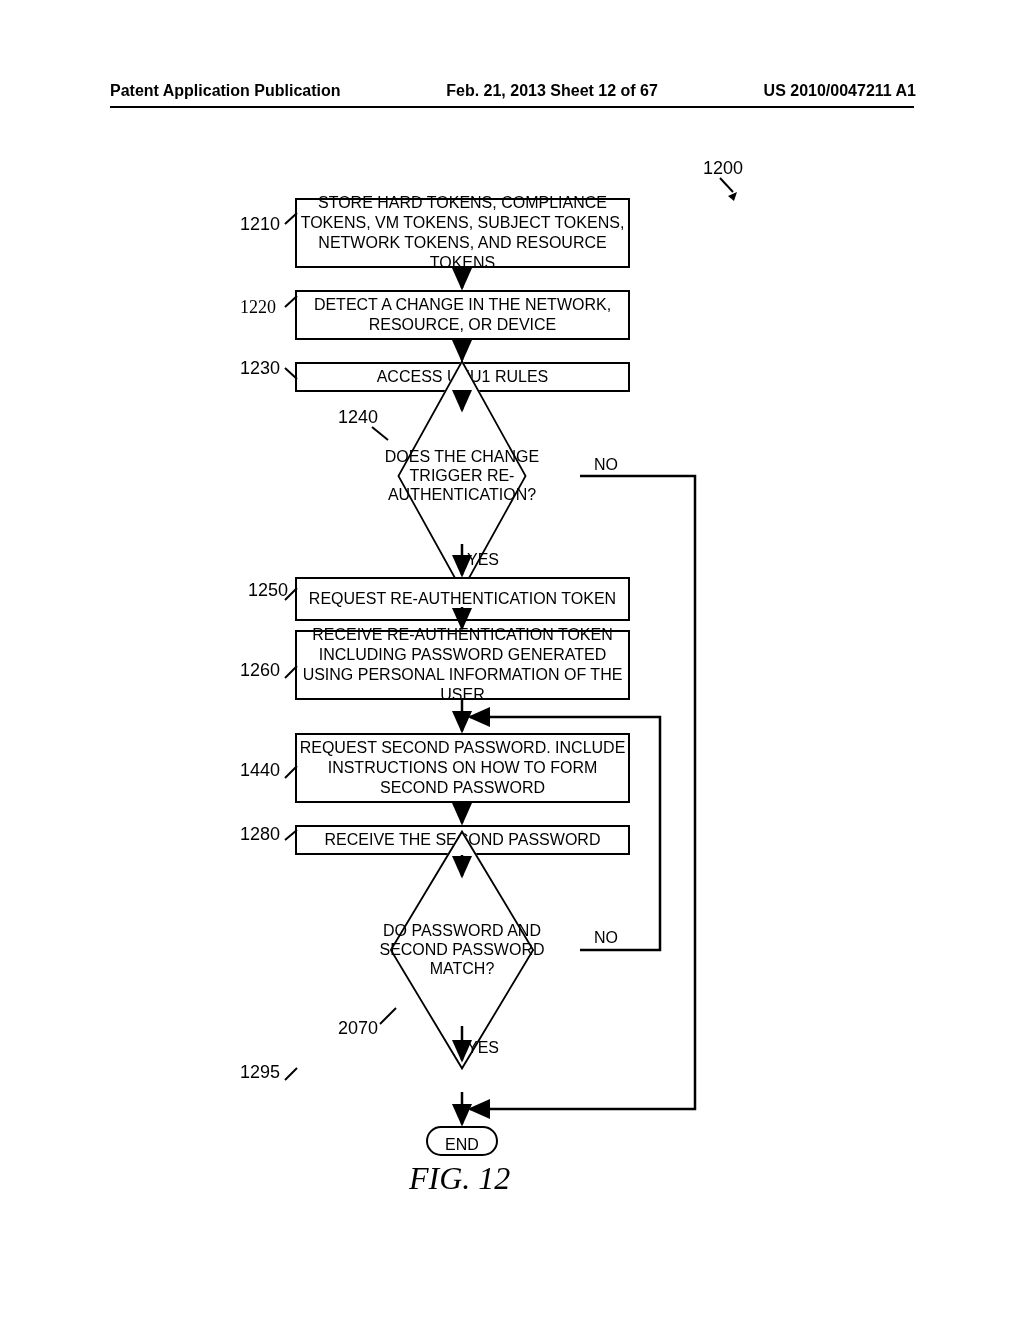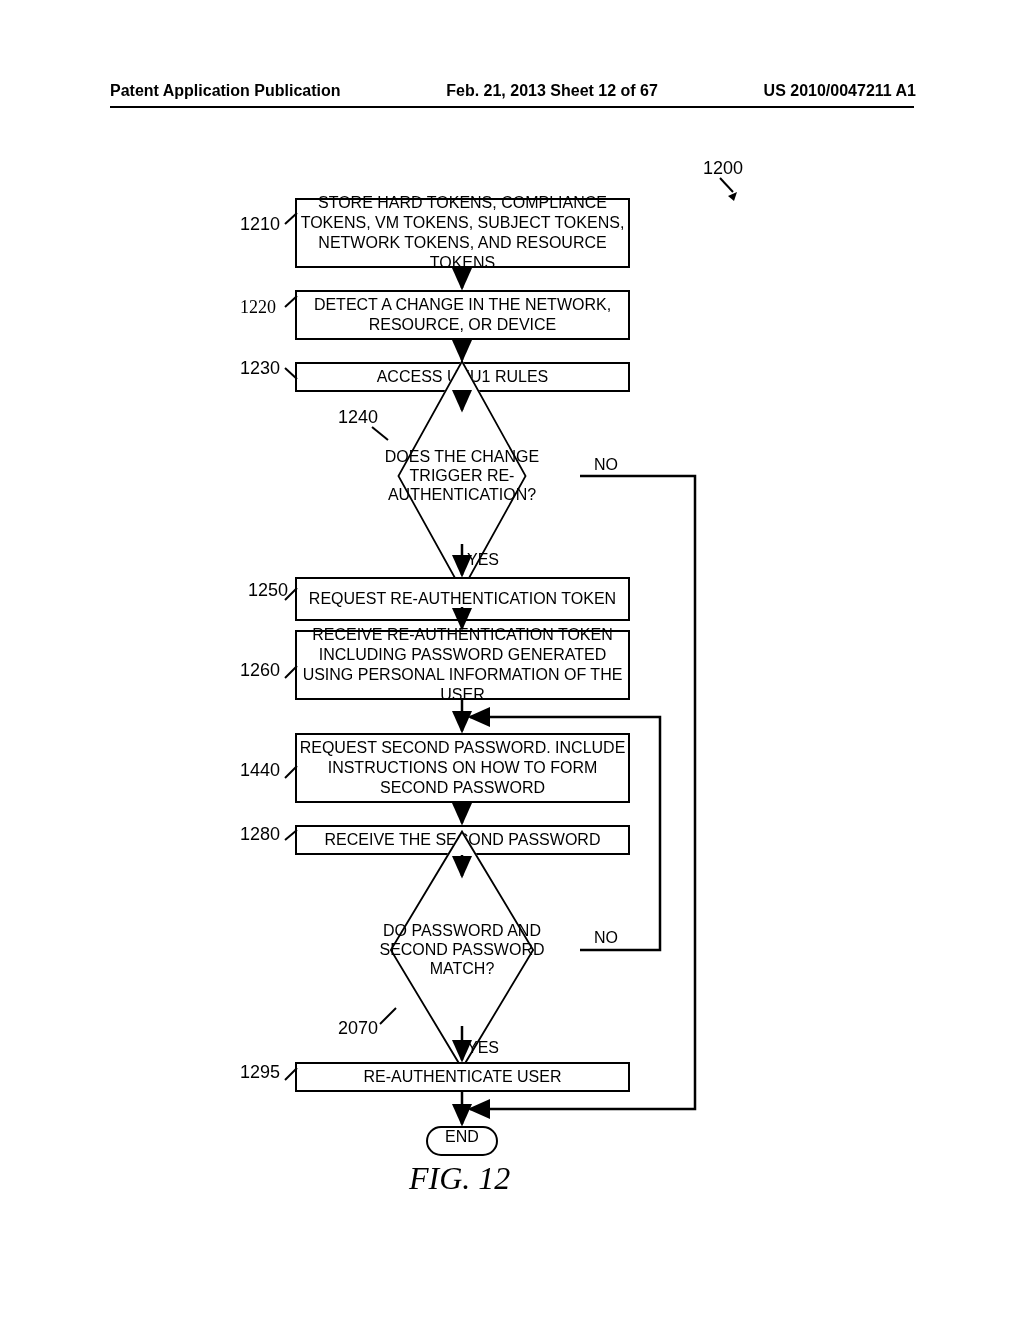--- a/index.html
+++ b/index.html
@@ -84,21 +84,21 @@
     font-size: 32px;
   }
   .terminator {
     position: absolute;
     border: 2.5px solid #000;
     border-radius: 20px;
     background: #fff;
     text-align: center;
     font-size: 16px;
     display: flex;
-    align-items: flex-start;
+    align-items: flex-end;
     justify-content: center;
   }
   svg.arrows {
     position: absolute;
     left: 0; top: 0;
     width: 1024px;
     height: 1320px;
     pointer-events: none;
   }
 </style>
@@ -162,23 +162,20 @@
 
   <div class="diamond" style="left:462px; top:950px;">
     <div class="diamond-shape" style="left:-68px; top:-68px; width:136px; height:136px; transform:rotate(45deg) skew(14deg,14deg);"></div>
     <div class="diamond-text" style="left:0; top:0; width:180px;">DO PASSWORD AND SECOND PASSWORD MATCH?</div>
   </div>
   <div class="label" style="left:338px; top:1018px;">2070</div>
 
   <div class="small-label" style="left:467px; top:1039px;">YES</div>
   <div class="small-label" style="left:594px; top:929px;">NO</div>
 
-  <div class="box" style="left:295px; top:1062px; width:335px; height:30px;">
-    <span>RE-AUTHENTICATE USER</span>
-  </div>
   <div class="label" style="left:240px; top:1062px;">1295</div>
 
   <div class="terminator" style="left:426px; top:1126px; width:72px; height:30px;">
     <span>END</span>
   </div>
 
   <div class="fig-caption" style="left:409px; top:1160px;">FIG. 12</div>
 
   <svg class="arrows">
     <defs>

